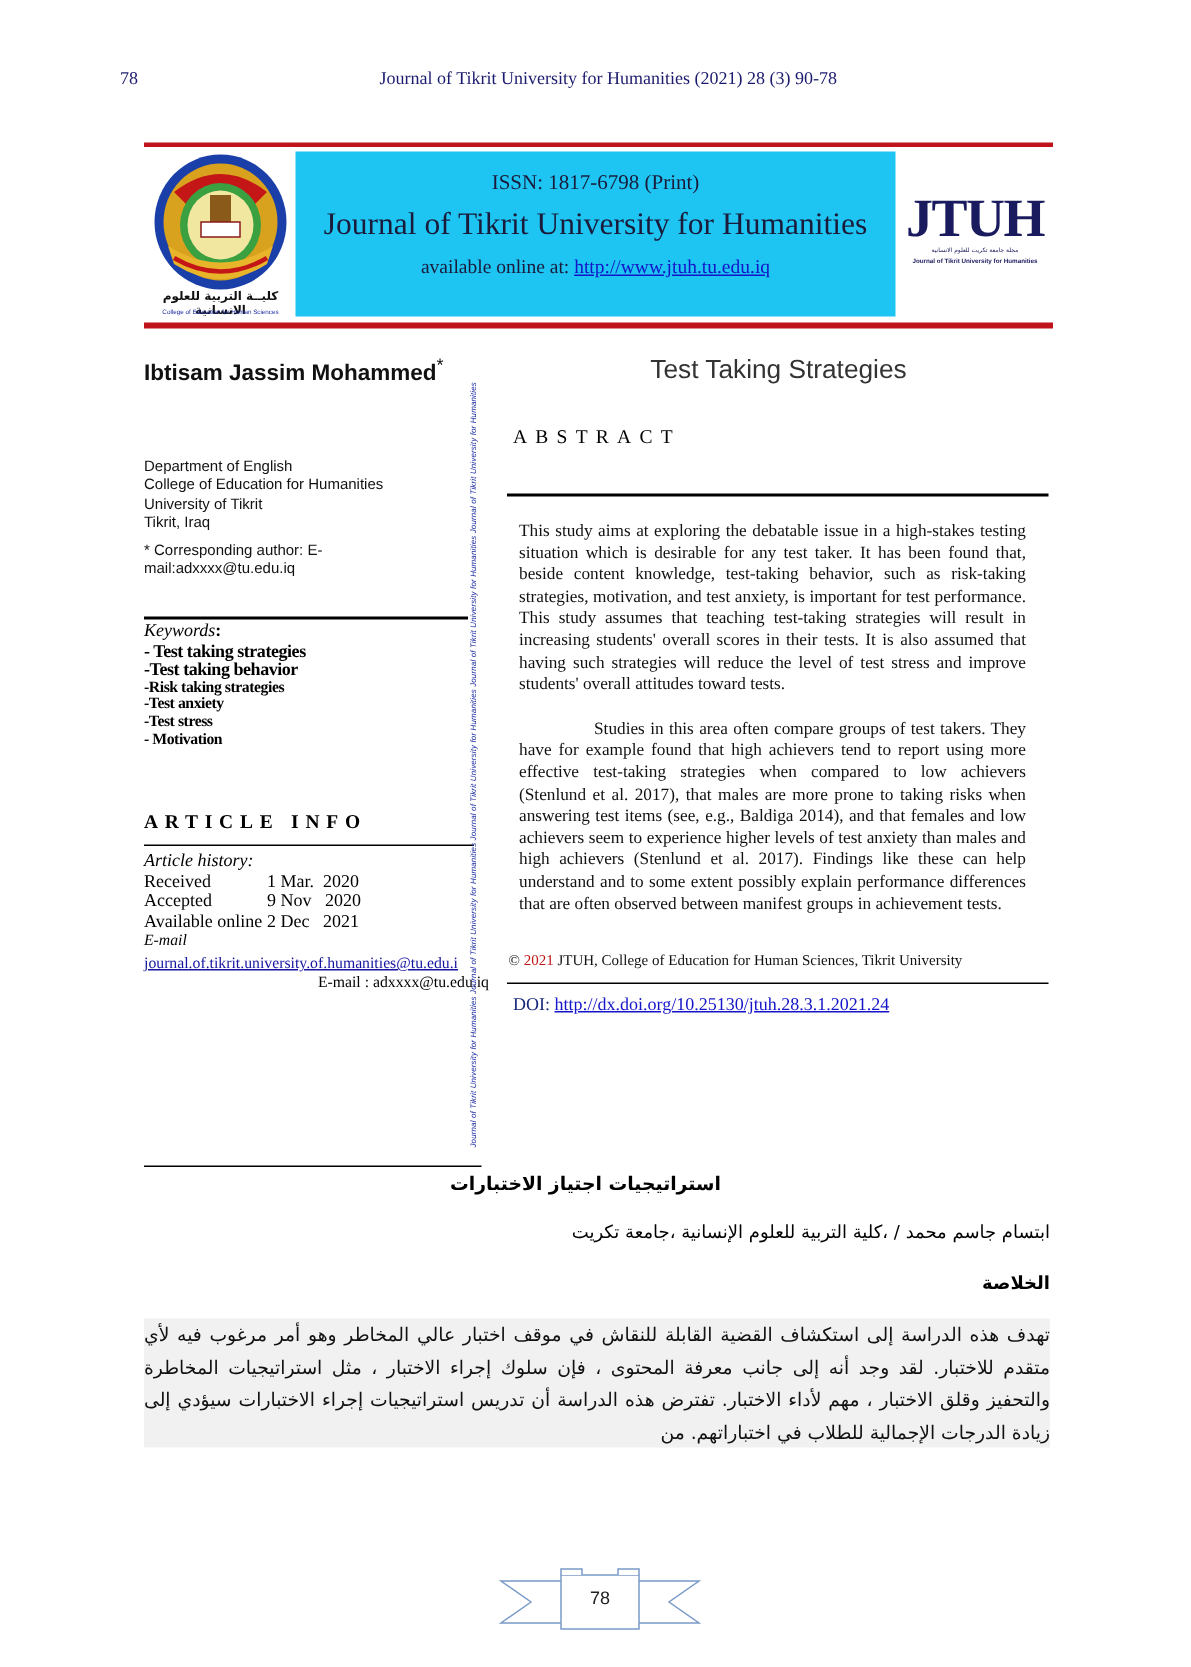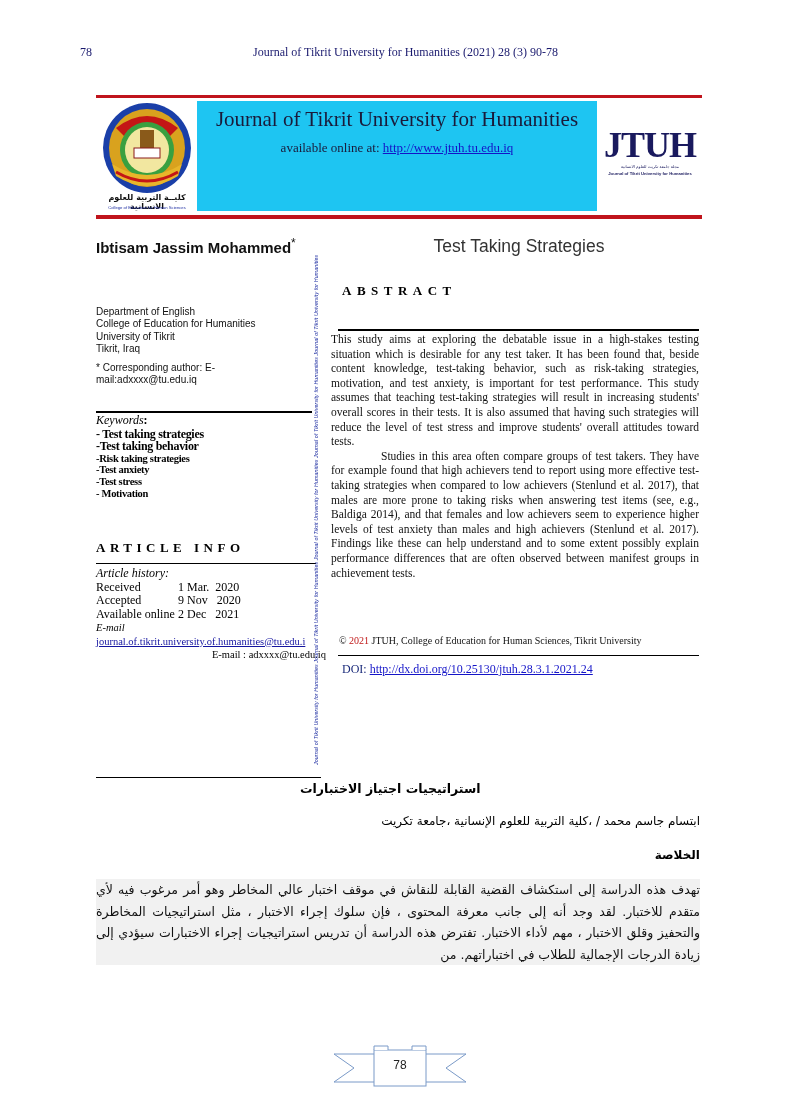--- a/index.html
+++ b/index.html
@@ -30,23 +30,23 @@
   .history { left: 96px; top: 567px; font-size: 12px; line-height: 13.6px; width: 230px; }
   .history .hlabel { font-style: italic; }
   .history table { border-collapse: collapse; }
   .history td { padding: 0; font-size: 12px; line-height: 13.6px; }
   .history .emlabel { font-style: italic; font-size: 10.5px; }
   .history a { color: #1414a0; text-decoration: underline; font-size: 10.5px; }
   .history .em2 { font-size: 10.5px; text-align: right; }
   .vstrip { left: 313px; top: 250px; width: 14px; height: 515px; }
   .vstrip span { display: block; writing-mode: vertical-rl; transform: rotate(180deg); font-family: "Liberation Sans", sans-serif; font-size: 5.3px; color: #1a2aa0; font-style: italic; white-space: nowrap; width: 14px; height: 515px; text-align: left; letter-spacing: 0.1px; }
   .title { left: 330px; top: 236px; width: 378px; text-align: center; font-family: "Liberation Sans", sans-serif; font-size: 17.5px; color: #333; }
-  .abs-title { left: 342px; top: 283px; font-size: 13px; font-weight: bold; letter-spacing: 5.5px; }
+  .abs-title { left: 342px; top: 283px; font-size: 13px; font-weight: normal; letter-spacing: 5.5px; }
   .abs-body { left: 331px; top: 332px; width: 368px; font-size: 11.5px; line-height: 14.6px; text-align: justify; color: #111; }
-  .abs-body p { margin: 0; }
+  .abs-body p { margin: 15px; }
   .abs-body p.p2 { text-indent: 50px; }
   .copy { left: 339px; top: 635px; font-size: 10px; color: #111; }
   .copy .yr { color: #c01818; }
   .doi { left: 342px; top: 662px; font-size: 12px; color: #1a2a7a; }
   .doi a { color: #1414c8; text-decoration: underline; }
   .ar-title { left: 300px; top: 781px; width: 220px; text-align: left; direction: rtl; font-family: "DejaVu Sans", sans-serif; font-weight: bold; font-size: 12.5px; }
   .ar-author { left: 330px; top: 814px; width: 370px; direction: rtl; text-align: right; font-family: "DejaVu Sans", sans-serif; font-size: 12px; }
   .ar-abstract-label { left: 600px; top: 848px; width: 100px; direction: rtl; text-align: right; font-family: "DejaVu Sans", sans-serif; font-weight: bold; font-size: 12px; }
   .ar-body { left: 96px; top: 879px; width: 604px; direction: rtl; text-align: justify; font-family: "DejaVu Sans", sans-serif; font-size: 12.5px; line-height: 21.5px; background: #f1f1f1; color: #111; }
   .pagebanner { left: 330px; top: 1040px; width: 140px; height: 52px; }
@@ -70,20 +70,21 @@
     <rect x="42" y="28" width="14" height="18" fill="#8a5a1a"></rect>
     <rect x="36" y="46" width="26" height="10" fill="#ffffff" stroke="#8a1a1a" stroke-width="1"></rect>
     <path d="M14 62 Q49 84 84 62 L80 74 Q49 94 18 74 Z" fill="#e8b52a"></path>
     <path d="M18 70 Q49 88 80 70" stroke="#c41616" stroke-width="3" fill="none"></path>
   </svg>
   <div style="position:absolute; left:0; top:91px; width:98px; text-align:center; font-family:'DejaVu Sans',sans-serif; font-size:8px; font-weight:bold; direction:rtl; color:#111;">كليــة التربية للعلوم الانسانية</div>
   <div style="position:absolute; left:0; top:103px; width:98px; text-align:center; font-family:'Liberation Sans',sans-serif; font-size:4.2px; color:#1a2aa0; white-space:nowrap;">College of Education for Human Sciences</div>
 </div>
 
 <div class="abs banner">
+  <div class="issn">ISSN: 1817-6798 (Print)</div>
   <div class="jname">Journal of Tikrit University for Humanities</div>
   <div class="avail"><span>available online at: </span><a>http://www.jtuh.tu.edu.iq</a></div>
 </div>
 
 <div class="abs logo-right">
   <div style="font-family:Liberation Serif, serif; font-weight:bold; font-size:36px; color:#1a1a5e; letter-spacing:-1px; line-height:34px; text-align:center;">JTUH</div>
   <div style="font-family:'DejaVu Sans',sans-serif; font-size:4px; color:#1a1a5e; direction:rtl; text-align:center; margin-top:2px; white-space:nowrap;">مجلة جامعة تكريت للعلوم الانسانية</div>
   <div style="font-family:'Liberation Sans',sans-serif; font-size:4.2px; font-weight:bold; color:#1a1a5e; text-align:center; margin-top:2px; white-space:nowrap;">Journal of Tikrit University for Humanities</div>
 </div>
 

